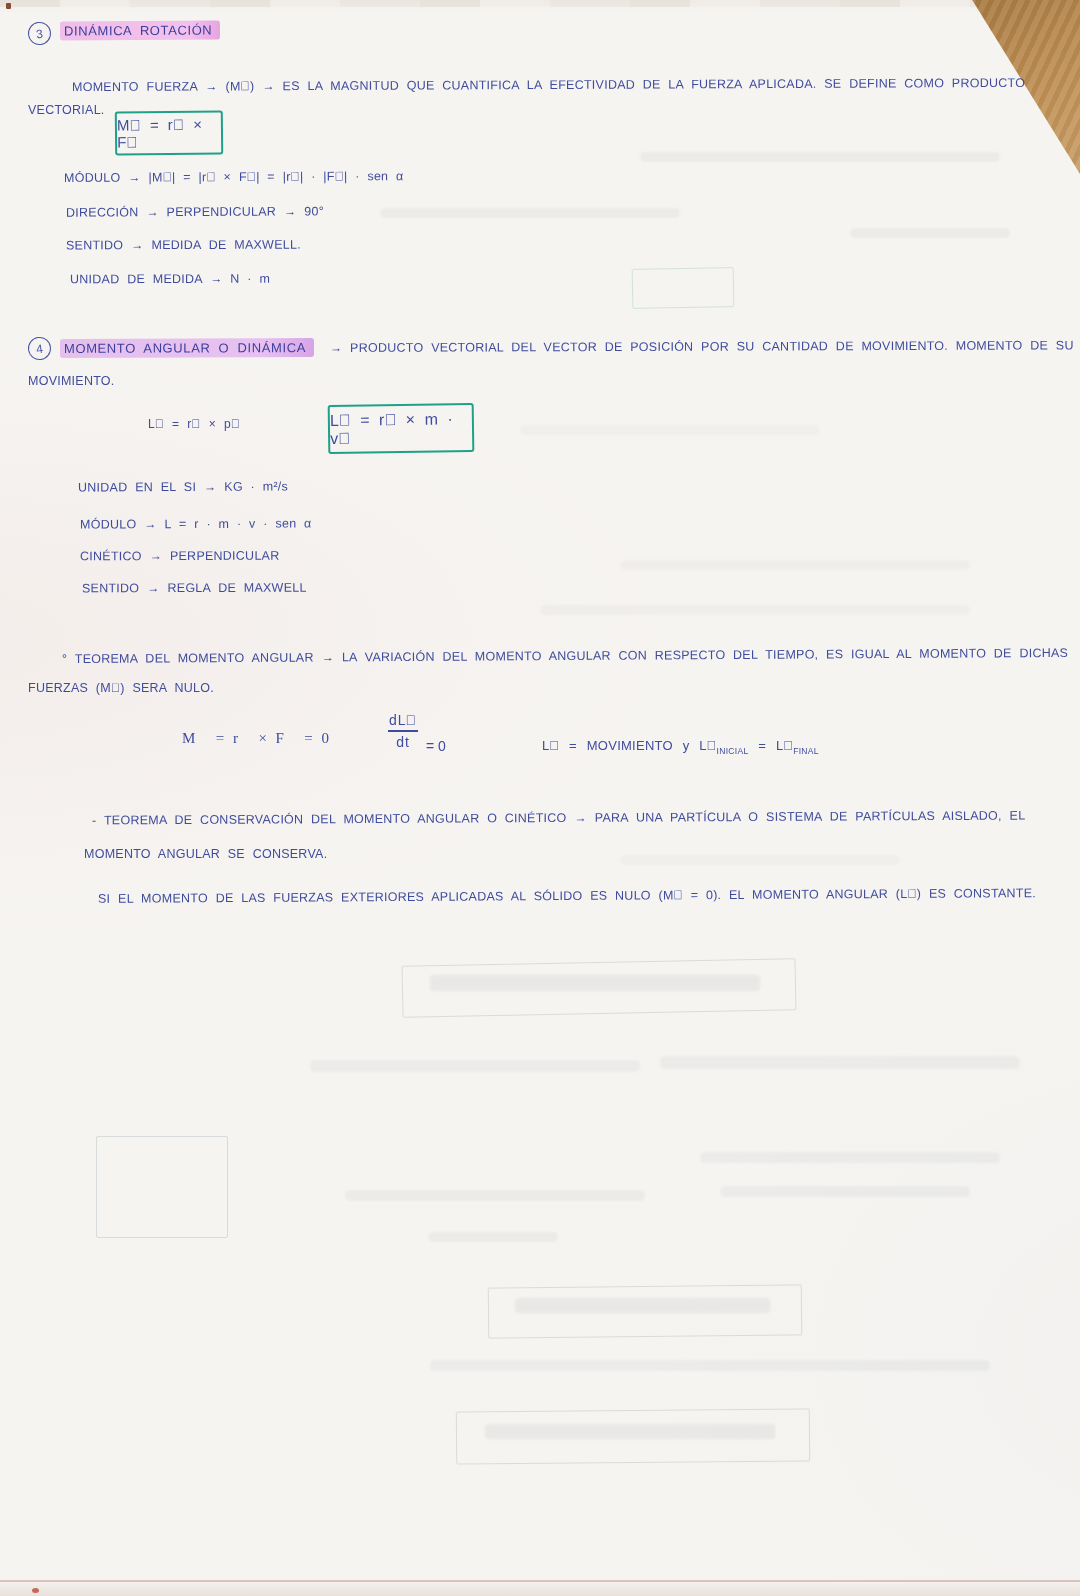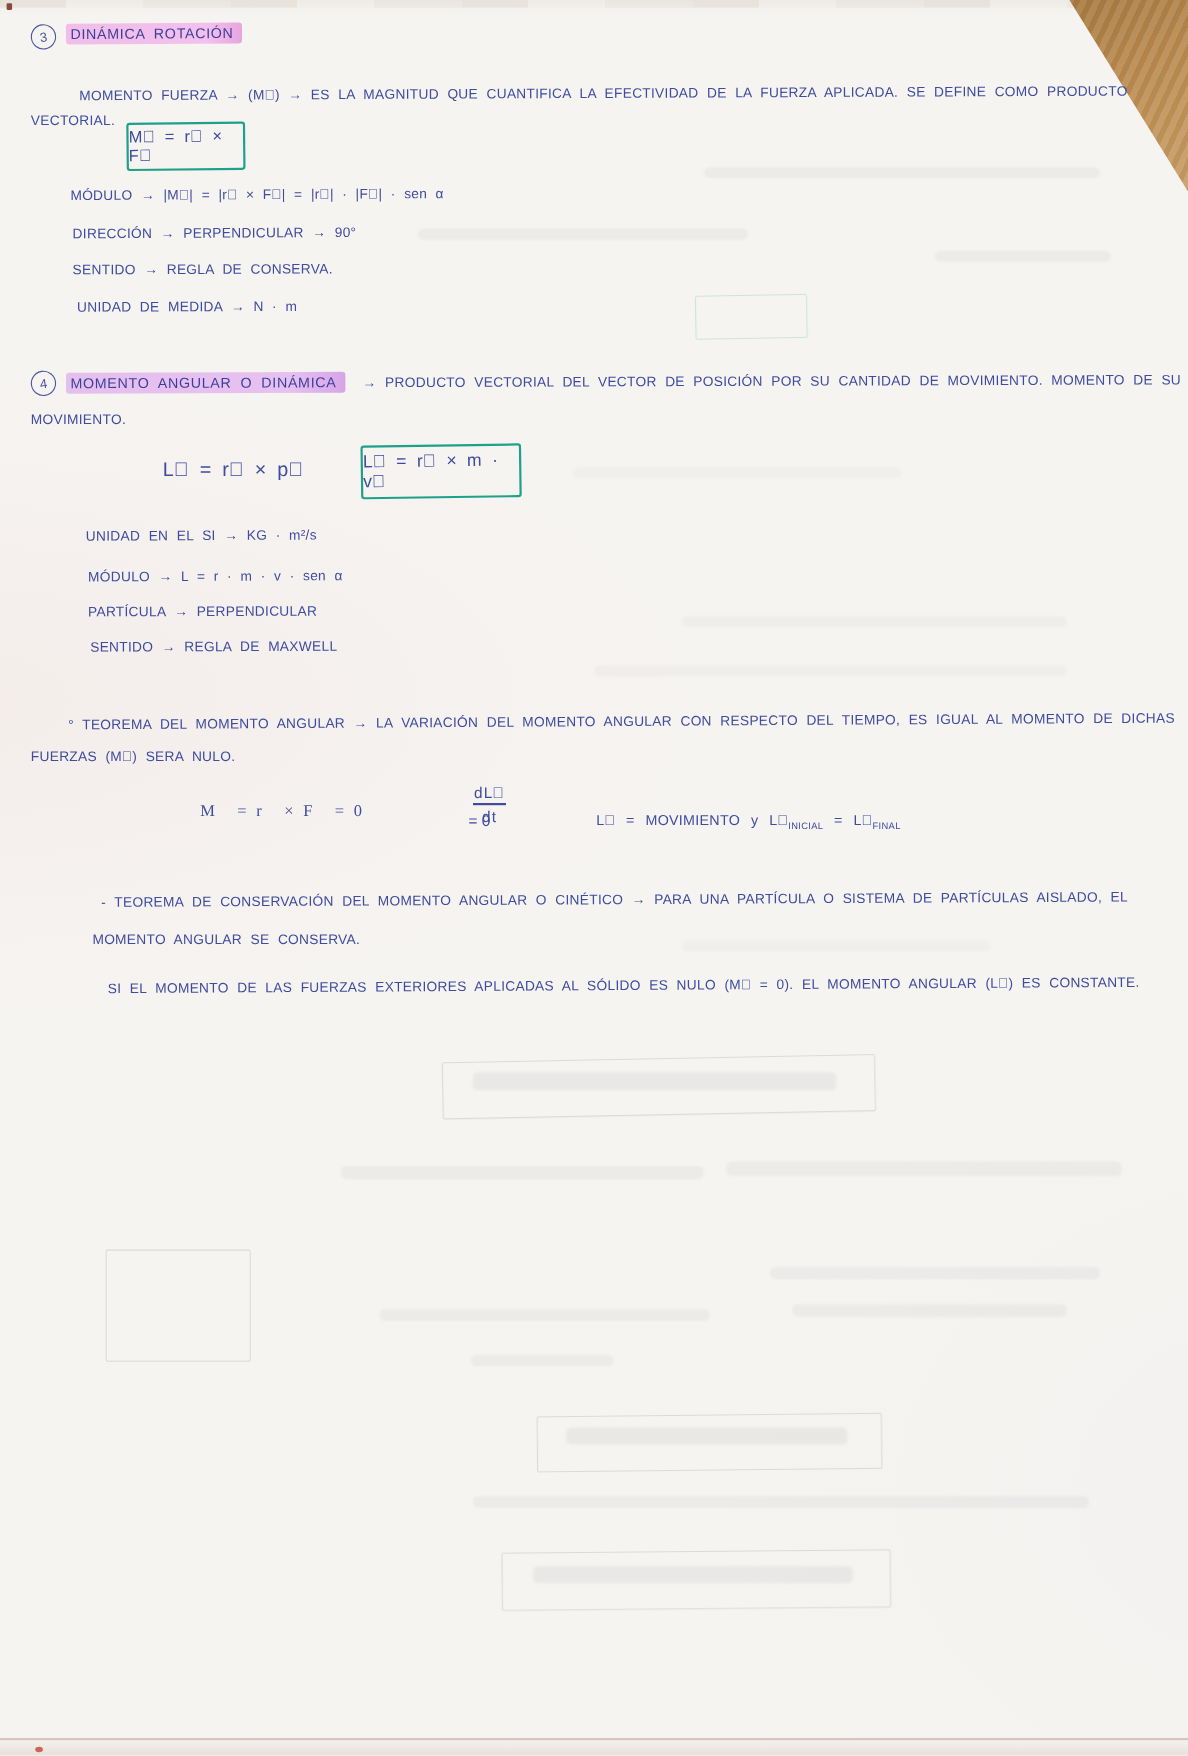--- a/index.html
+++ b/index.html
@@ -76,48 +76,48 @@
 
 <div class="hw" style="left:72px;top:78px;transform:rotate(-0.25deg);">MOMENTO FUERZA → (M⃗) → ES LA MAGNITUD QUE CUANTIFICA LA EFECTIVIDAD DE LA FUERZA APLICADA. SE DEFINE COMO PRODUCTO</div>
 <div class="hw" style="left:28px;top:103px;">VECTORIAL.</div>
 
 <div class="gbox hw-big" style="left:115px;top:111px;width:104px;height:40px;transform:rotate(-0.6deg);">
   <span>M⃗ = r⃗ × F⃗</span>
 </div>
 
 <div class="hw" style="left:64px;top:170px;transform:rotate(-0.3deg);">MÓDULO → |M⃗| = |r⃗ × F⃗| = |r⃗| · |F⃗| · sen α</div>
 <div class="hw" style="left:66px;top:205px;transform:rotate(-0.3deg);">DIRECCIÓN → PERPENDICULAR → 90°</div>
-<div class="hw" style="left:66px;top:238px;transform:rotate(-0.2deg);">SENTIDO → REGLA DE CONSERVA.</div>
+<div class="hw" style="left:66px;top:238px;transform:rotate(-0.2deg);">SENTIDO → MEDIDA DE MAXWELL.</div>
 <div class="hw" style="left:70px;top:272px;transform:rotate(-0.2deg);">UNIDAD DE MEDIDA → N · m</div>
 
 <div class="circled" style="left:28px;top:337px;">
   <span>4</span>
 </div>
 <div class="hw" style="left:60px;top:339px;transform:rotate(-0.2deg);">
   <span class="hl hl-purple title-txt">MOMENTO ANGULAR O DINÁMICA</span>
   <span style="margin-left:8px;">→ PRODUCTO VECTORIAL DEL VECTOR DE POSICIÓN POR SU CANTIDAD DE MOVIMIENTO. MOMENTO DE SU CANTIDAD DE</span>
 </div>
 <div class="hw" style="left:28px;top:374px;">MOVIMIENTO.</div>
 
-<div class="hw hw-big" style="left:148px;top:417px;font-size:18px;">L⃗ = r⃗ × p⃗</div>
+<div class="hw hw-big" style="left:148px;top:417px;font-size:12px;">L⃗ = r⃗ × p⃗</div>
 <div class="gbox hw-big" style="left:328px;top:404px;width:142px;height:45px;transform:rotate(-0.8deg);font-size:16px;">
   <span>L⃗ = r⃗ × m · v⃗</span>
 </div>
 
 <div class="hw" style="left:78px;top:480px;transform:rotate(-0.3deg);">UNIDAD EN EL SI → KG · m²/s</div>
 <div class="hw" style="left:80px;top:517px;transform:rotate(-0.3deg);">MÓDULO → L = r · m · v · sen α</div>
-<div class="hw" style="left:80px;top:549px;transform:rotate(-0.2deg);">PARTÍCULA → PERPENDICULAR</div>
+<div class="hw" style="left:80px;top:549px;transform:rotate(-0.2deg);">CINÉTICO → PERPENDICULAR</div>
 <div class="hw" style="left:82px;top:581px;transform:rotate(-0.2deg);">SENTIDO → REGLA DE MAXWELL</div>
 
 <div class="hw" style="left:62px;top:649px;transform:rotate(-0.35deg);">° TEOREMA DEL MOMENTO ANGULAR → LA VARIACIÓN DEL MOMENTO ANGULAR CON RESPECTO DEL TIEMPO, ES IGUAL AL MOMENTO DE DICHAS</div>
 <div class="hw" style="left:28px;top:681px;">FUERZAS (M⃗) SERA NULO.</div>
 
 <div class="hw hw-big" style="left:182px;top:729px;font-family:Liberation Serif, serif;">M⃗ = r⃗ × F⃗ = 0</div>
 
-<div class="fraction" style="left:388px;top:712px;margin-left:42px;">
+<div class="fraction" style="left:388px;top:712px;">
   <span class="num">dL⃗</span>
   <span class="bar"></span>
   <span class="den">dt</span>
 </div>
 <span class="frac-eq" style="left:426px;top:738px;">= 0</span>
 
 <div class="hw" style="left:542px;top:738px;font-size:13px;word-spacing:6px;">
   <span>L⃗ = MOVIMIENTO  y  L⃗</span><sub class="hand">INICIAL</sub>
   <span>= L⃗</span><sub class="hand">FINAL</sub>
 </div>

